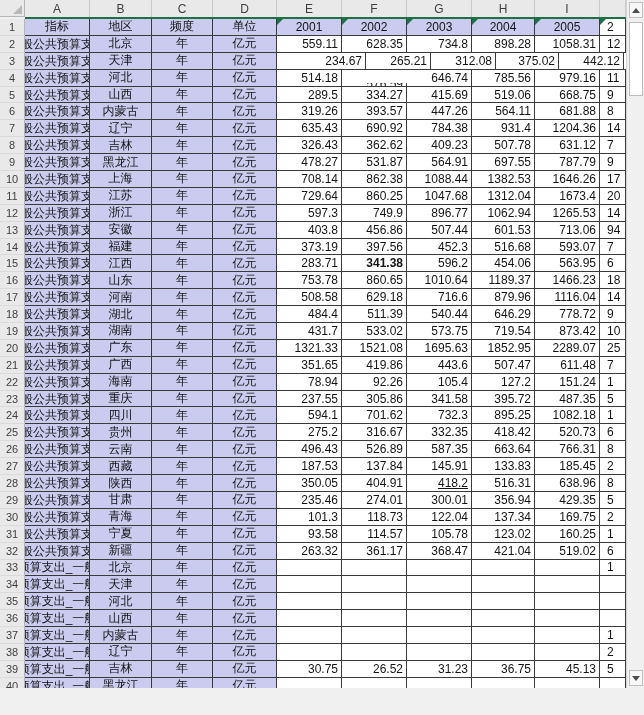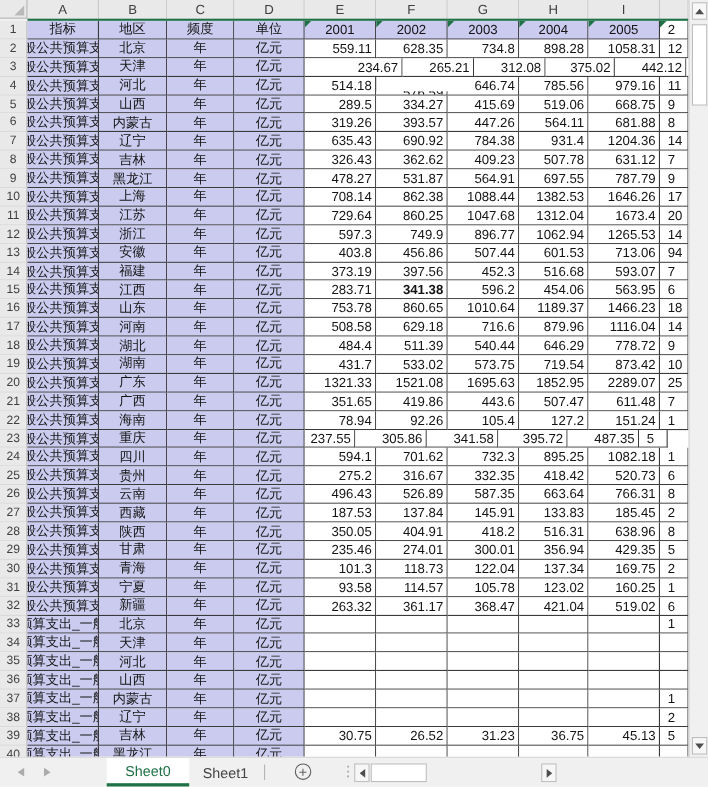--- a/index.html
+++ b/index.html
@@ -410,21 +410,21 @@
         <div class="c part" style="width: 26px;">1</div>
       </div>
       <div class="row">
         <div class="gut">23</div>
         <div class="c lav clipcenter" style="width: 65px;">
           <span>一般公共预算支出</span>
         </div>
         <div class="c lav" style="width: 62px;">重庆</div>
         <div class="c lav" style="width: 61px;">年</div>
         <div class="c lav" style="width: 64px;">亿元</div>
-        <div class="c num" style="width: 46px;">237.55</div>
+        <div class="c num" style="width: 65px;">237.55</div>
         <div class="c num" style="width: 65px;">305.86</div>
         <div class="c num" style="width: 65px;">341.58</div>
         <div class="c num" style="width: 63px;">395.72</div>
         <div class="c num" style="width: 65px;">487.35</div>
         <div class="c part" style="width: 26px;">5</div>
       </div>
       <div class="row">
         <div class="gut">24</div>
         <div class="c lav clipcenter" style="width: 65px;">
           <span>一般公共预算支出</span>
@@ -487,21 +487,21 @@
       <div class="row">
         <div class="gut">28</div>
         <div class="c lav clipcenter" style="width: 65px;">
           <span>一般公共预算支出</span>
         </div>
         <div class="c lav" style="width: 62px;">陕西</div>
         <div class="c lav" style="width: 61px;">年</div>
         <div class="c lav" style="width: 64px;">亿元</div>
         <div class="c num" style="width: 65px;">350.05</div>
         <div class="c num" style="width: 65px;">404.91</div>
-        <div class="c num" style="width: 65px;">418.2</div>
+        <div class="c num" style="width: 65px; text-decoration: underline;">418.2</div>
         <div class="c num" style="width: 63px;">516.31</div>
         <div class="c num" style="width: 65px;">638.96</div>
         <div class="c part" style="width: 26px;">8</div>
       </div>
       <div class="row">
         <div class="gut">29</div>
         <div class="c lav clipcenter" style="width: 65px;">
           <span>一般公共预算支出</span>
         </div>
         <div class="c lav" style="width: 62px;">甘肃</div>
@@ -684,32 +684,14 @@
   <div class="vscroll">
     <div class="vbtn up">
         <div class="arr-up"></div>
       </div>
     <div class="vthumb"></div>
     <div class="vbtn down">
         <div class="arr-down"></div>
       </div>
   </div>
 
-  <div class="tabbar">
-    <div class="navarr nav-prev"></div>
-    <div class="navarr nav-next"></div>
-    <div class="tab active">Sheet0</div>
-    <div class="tab inactive">Sheet1</div>
-    <div class="tabdivider"></div>
-    <div class="addsheet">+</div>
-    <div class="grip">⋮</div>
-    <div class="hscroll">
-      <div class="hbtn left">
-          <div class="harr-l"></div>
-        </div>
-      <div class="hthumb"></div>
-      <div class="hbtn right">
-          <div class="harr-r"></div>
-        </div>
-    </div>
-  </div>
 
 </div>
 
 </body></html>

